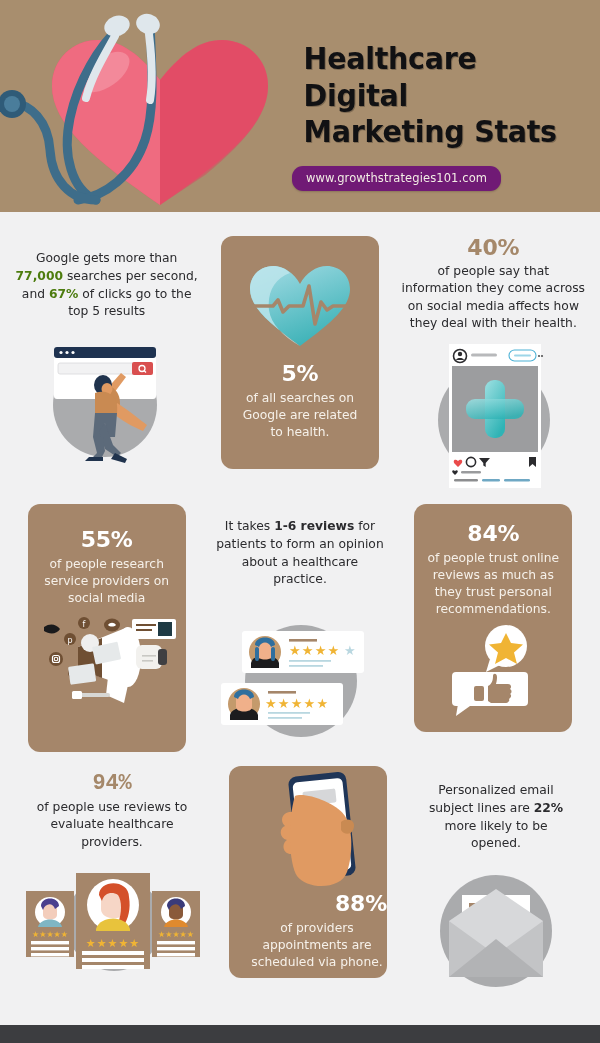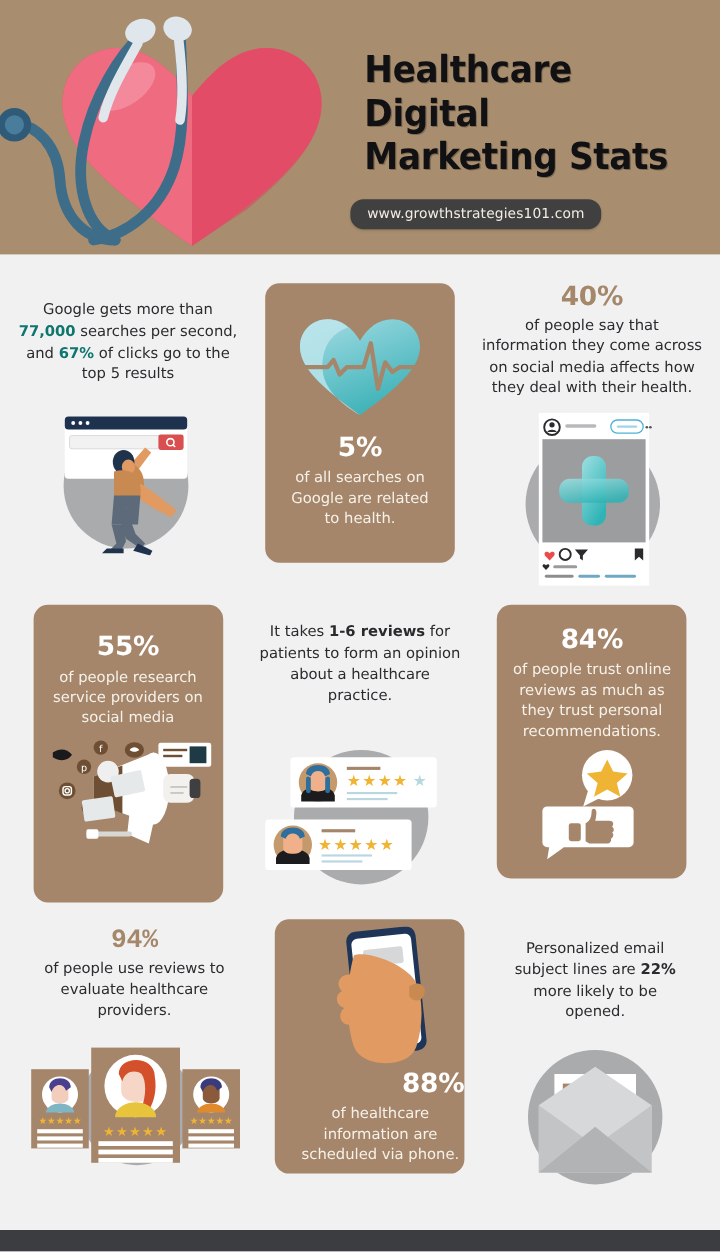--- a/index.html
+++ b/index.html
@@ -40,21 +40,21 @@
     line-height: 1.18;
     color: #111113;
     letter-spacing: -0.3px;
     text-shadow: 1px 1px 0 rgba(0,0,0,0.25);
     transform: scaleX(0.92);
     transform-origin: center;
   }
   .url-pill {
     display: inline-block;
     margin-top: 16px;
-    background: #404040;
+    background: #701a75;
     color: #f2ece4;
     font-size: 11.5px;
     padding: 5px 14px 6px;
     border-radius: 11px;
     letter-spacing: 0.1px;
     box-shadow: 0 1px 2px rgba(0,0,0,0.18);
   }
 
   
   .grid {
@@ -113,21 +113,21 @@
 
   .stat-body {
     font-size: 12.3px;
     line-height: 1.38;
     text-align: center;
   }
   .stat-body.on-card { color: #f6f1ea; }
   .stat-body.on-plain { color: #2b2b2e; }
 
   .stat-body b { font-weight: bold; }
-  .hl { color: #0f766e; font-weight: bold; }
+  .hl { color: #4d7c0f; font-weight: bold; }
 
   .txt-block { text-align: center; }
 
   .art { position: relative; }
 
   
   .footer-bar {
     position: absolute;
     left: 0; bottom: 0;
     width: 600px;
@@ -471,21 +471,21 @@
               <circle cx="70" cy="98" r="5" fill="none" stroke="#1f3557" stroke-width="1.6" transform="rotate(-6 65 54)"></circle>
             </g>
             <g fill="#e09a62">
               <path d="M34 40 C 26 40, 22 48, 28 54 C 22 56, 22 66, 30 68 C 24 72, 26 82, 34 82 L 40 82 L 40 40 Z"></path>
               <path d="M38 24 C 48 20, 78 30, 88 44 C 96 56, 96 82, 90 100 C 84 118, 50 118, 40 104 C 32 92, 30 50, 38 24 Z"></path>
               <path d="M84 50 C 92 44, 100 50, 96 58 C 93 64, 86 62, 84 58 Z" fill="#c98a52"></path>
             </g>
           </svg>
         </div>
         <div class="stat-num on-card" style="margin-top:2px;">88%</div>
-        <div class="stat-body on-card" style="width:140px;margin-top:4px;">of healthcare information are scheduled via phone.</div>
+        <div class="stat-body on-card" style="width:140px;margin-top:4px;">of providers appointments are scheduled via phone.</div>
       </div>
     </div>
 
     <div class="cell">
       <div class="plain">
         <div class="stat-body on-plain" style="width:150px;margin-top:18px;line-height:1.45;">
           Personalized email subject lines are <b>22%</b> more likely to be opened.
         </div>
         <div class="art" style="margin-top:16px;width:130px;height:122px;">
           <svg width="130" height="122" viewBox="0 0 130 122">

